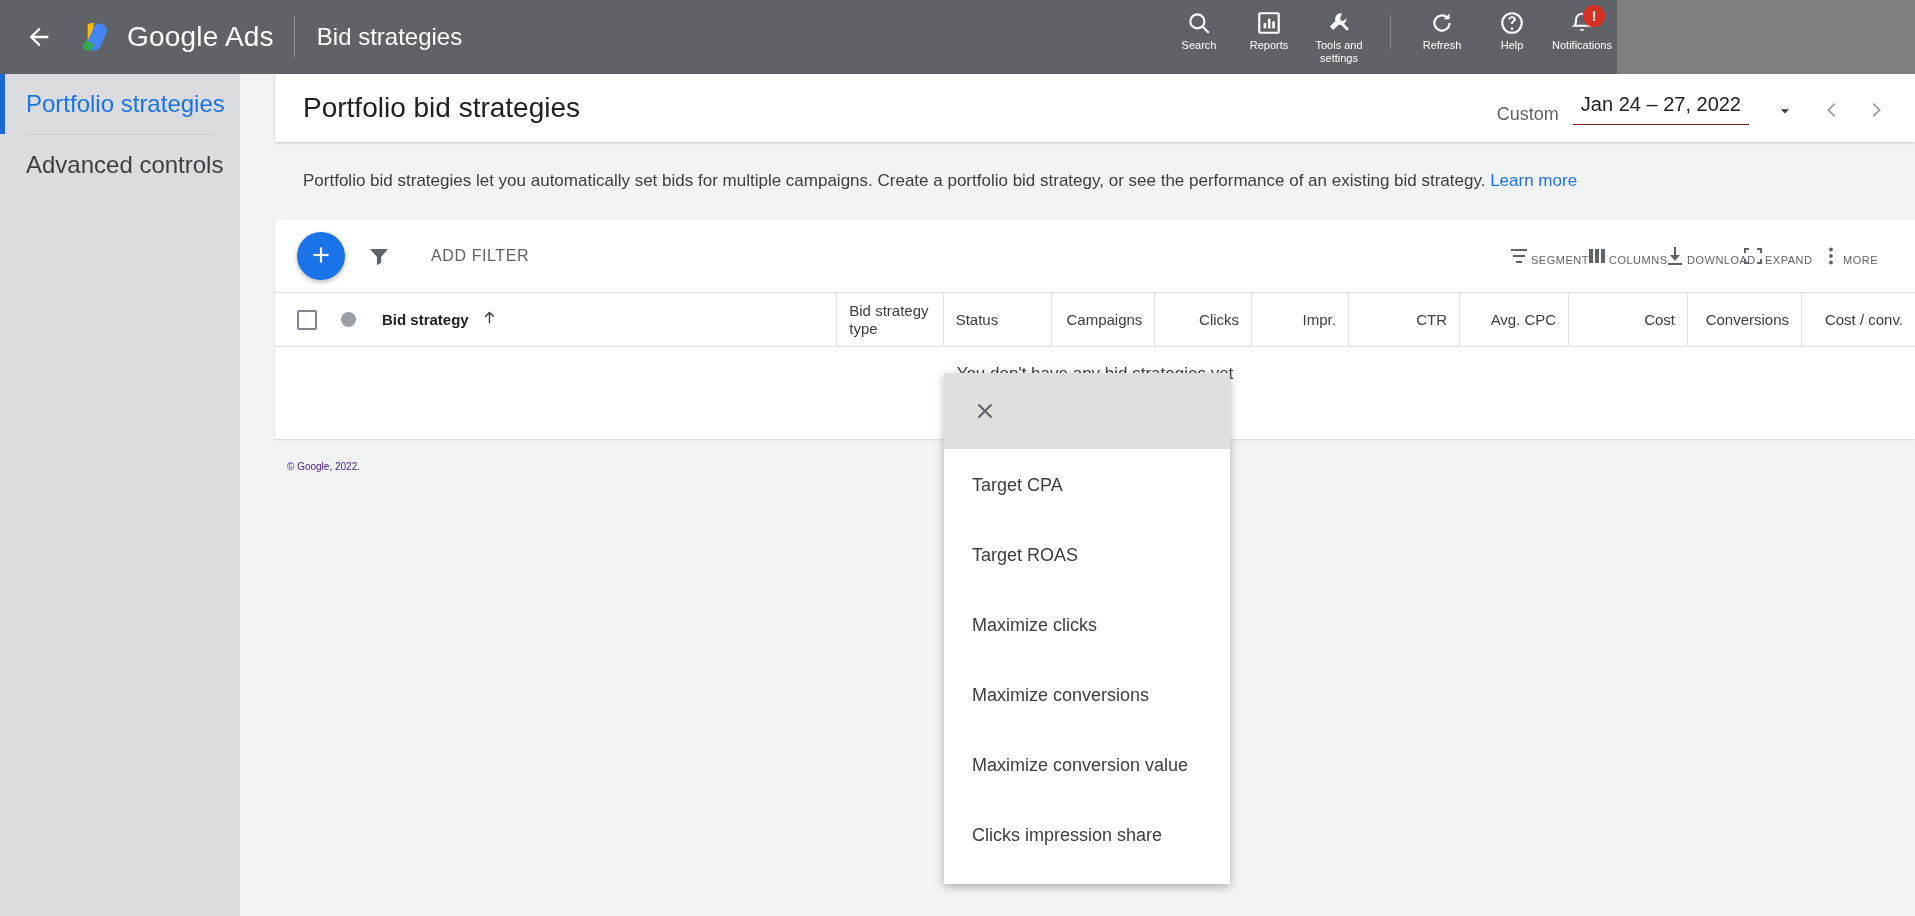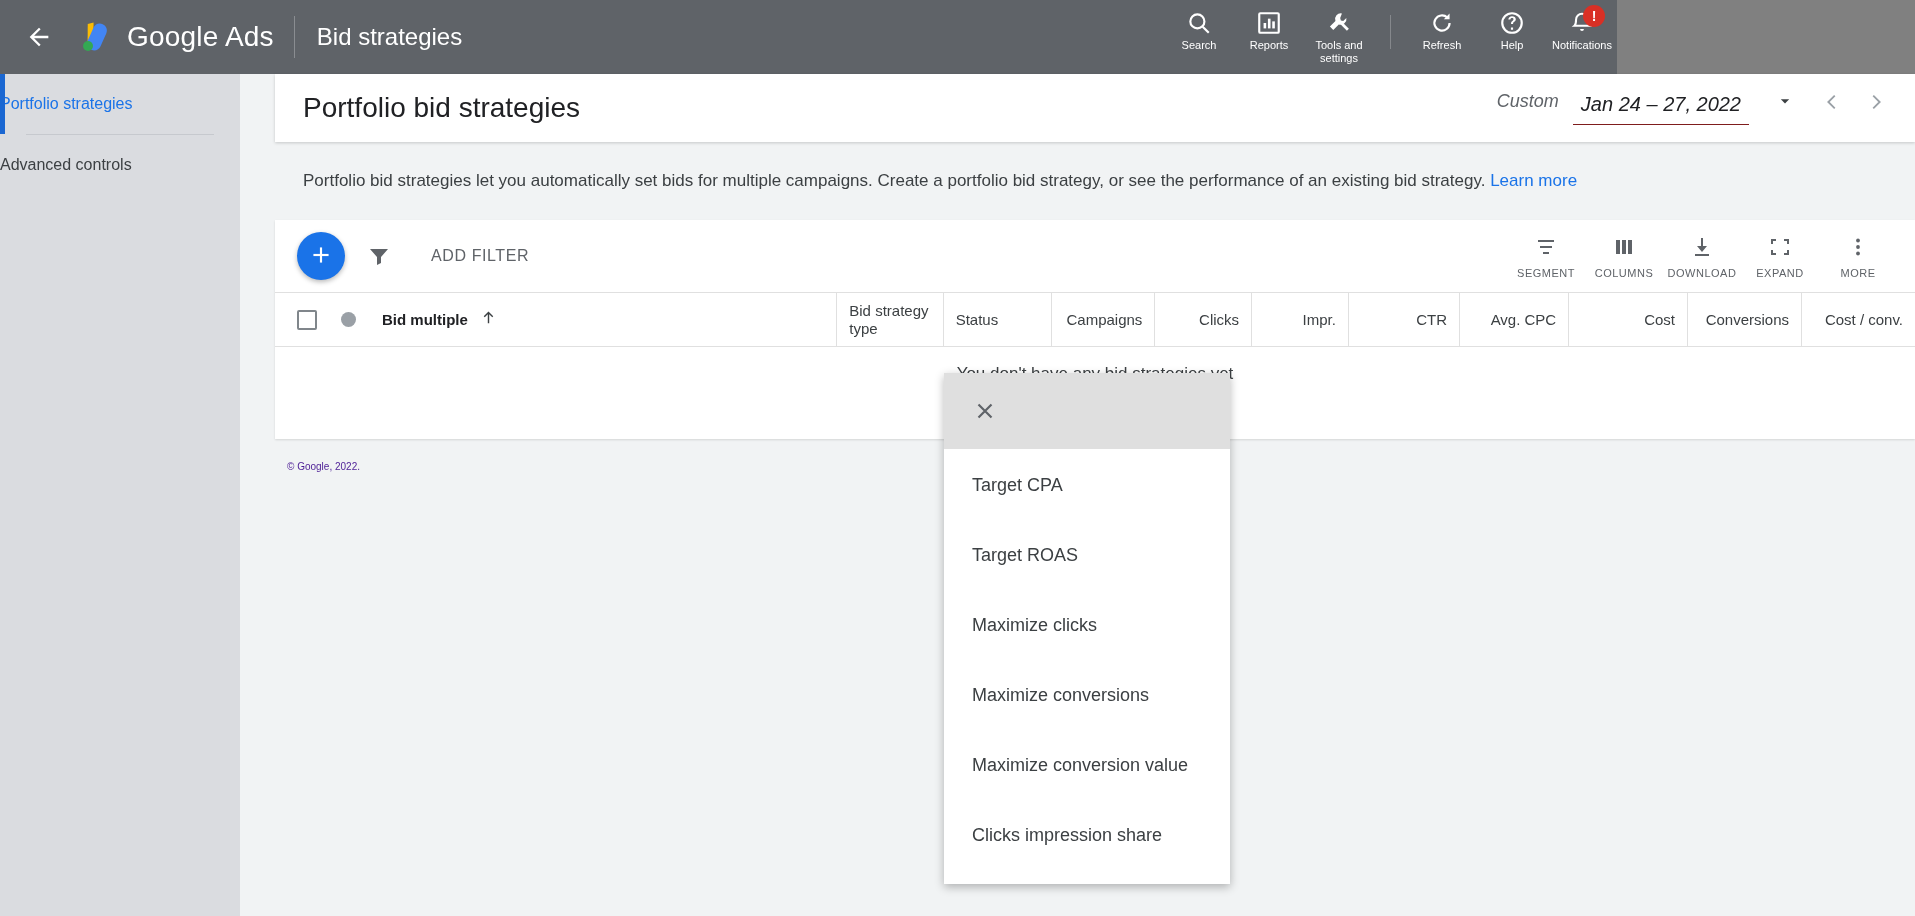--- a/index.html
+++ b/index.html
@@ -60,39 +60,39 @@
     display: flex; align-items: center; justify-content: center;
   }
 
   
   .sidebar {
     position: absolute; top: 74px; left: 0;
     width: 240px; height: 842px; background: #dadce0;
   }
   .side-item {
     position: relative; height: 60px; display: flex; align-items: center;
-    font-size: 16px; color: #3c4043; cursor: pointer;
+    padding-left: 26px; font-size: 24px; color: #3c4043; cursor: pointer;
   }
   .side-item.active { color: #1a73e8; background: #dadce0; }
   .side-item.active::before {
     content: ""; position: absolute; left: 0; top: 0;
     width: 5px; height: 100%; background: #1a67d2;
   }
   .side-sep { height: 1px; background: #c6c9ce; margin: 0 26px; }
 
   
   .main { position: absolute; top: 74px; left: 240px; width: 1675px; height: 842px; background: #f1f3f4; padding-left: 35px; }
 
   .title-bar {
     height: 68px; background: #fff; display: flex; align-items: center;
     box-shadow: 0 1px 3px rgba(0,0,0,.18);
     position: relative; z-index: 2;
   }
   .page-title { font-size: 28px; color: #202124; margin-left: 28px; font-weight: 400; }
-  .daterange { margin-left: auto; display: flex; align-items: flex-start; padding-right: 28px; font-style: italic; }
+  .daterange { margin-left: auto; display: flex; align-items: flex-end; padding-right: 28px; }
   .dr-custom { font-size: 18px; color: #5f6368; margin-right: 14px; }
   .dr-value {
     font-size: 20px; color: #202124; border-bottom: 1px solid #7f1d1d;
     padding: 2px 8px 8px 8px; cursor: pointer; white-space: nowrap;
   }
   .dr-caret { margin-left: 26px; cursor: pointer; }
   .dr-nav { margin-left: 26px; cursor: pointer; }
   .dr-nav:last-child { margin-left: 22px; }
 
   .desc-strip {
@@ -116,21 +116,21 @@
     box-shadow: 0 2px 5px rgba(0,0,0,.28); cursor: pointer; border: none;
   }
   .filter-icon { margin-left: 22px; cursor: pointer; display: flex; align-items: center; }
   .add-filter {
     margin-left: 40px; font-size: 16px; color: #5f6368;
     letter-spacing: .6px; cursor: pointer; background: none; border: none;
     font-family: inherit;
   }
   .tool-right { margin-left: auto; display: flex; align-items: flex-start; }
   .tool-btn {
-    width: 78px; display: flex; flex-direction: column; align-items: center;
+    width: 78px; display: flex; flex-direction: row; align-items: center;
     cursor: pointer; color: #5f6368;
   }
   .tool-btn .ic { height: 26px; display: flex; align-items: center; justify-content: center; }
   .tool-btn .lbl { font-size: 11px; margin-top: 7px; letter-spacing: .5px; white-space: nowrap; }
 
   
   .thead {
     display: flex; border-top: 1px solid #e0e0e0; border-bottom: 1px solid #e0e0e0;
     height: 55px; align-items: stretch;
   }
@@ -382,21 +382,21 @@
           <div class="lbl">MORE</div>
         </div>
 
       </div>
     </div>
 
     <div class="thead">
       <div class="th first bold" style="width:585px">
         <span class="chk"></span>
         <span class="dot"></span>
-        <span style="margin-left:26px">Bid multiple</span>
+        <span style="margin-left:26px">Bid strategy</span>
         <span class="sortarrow">
           <svg width="17" height="17" viewBox="0 0 24 24">
               <path fill="none" stroke="#3c4043" stroke-width="2" d="M12 20V5M6 11l6-6 6 6"></path>
             </svg>
         </span>
       </div>
       <div class="th" style="width:110px">
         <span>Bid strategy type</span>
       </div>
       <div class="th" style="width:112px">

